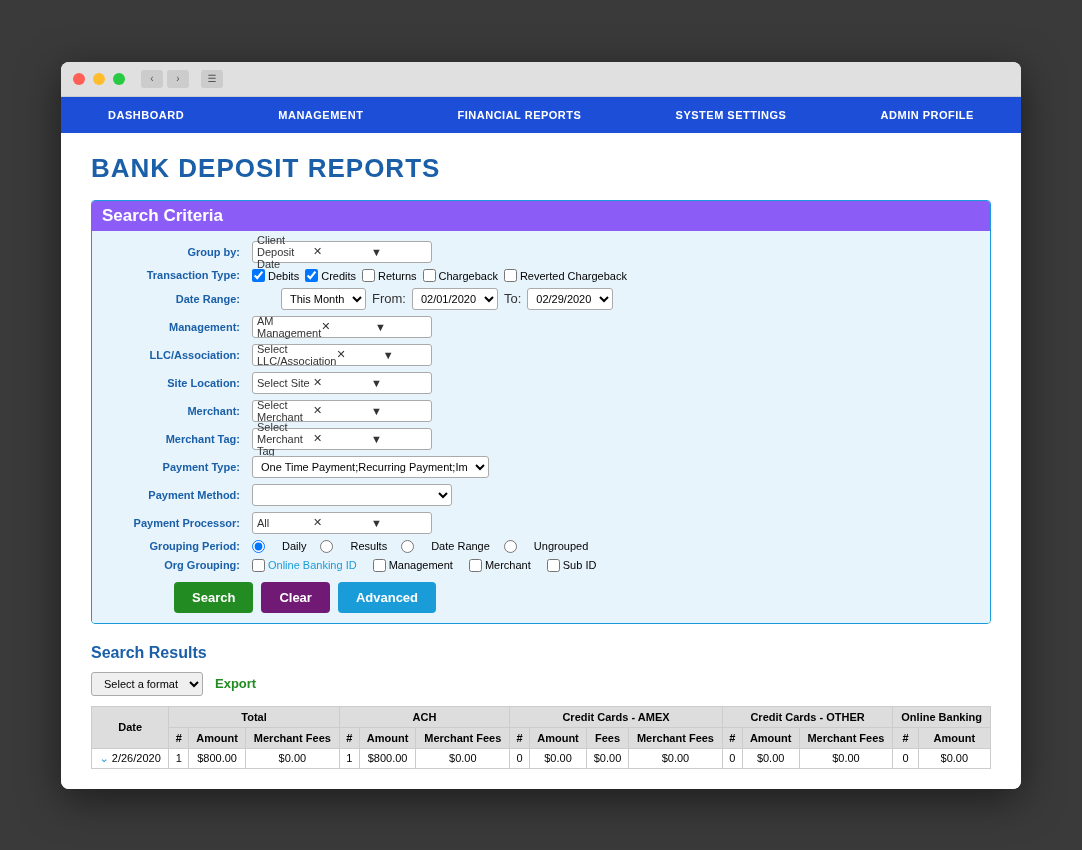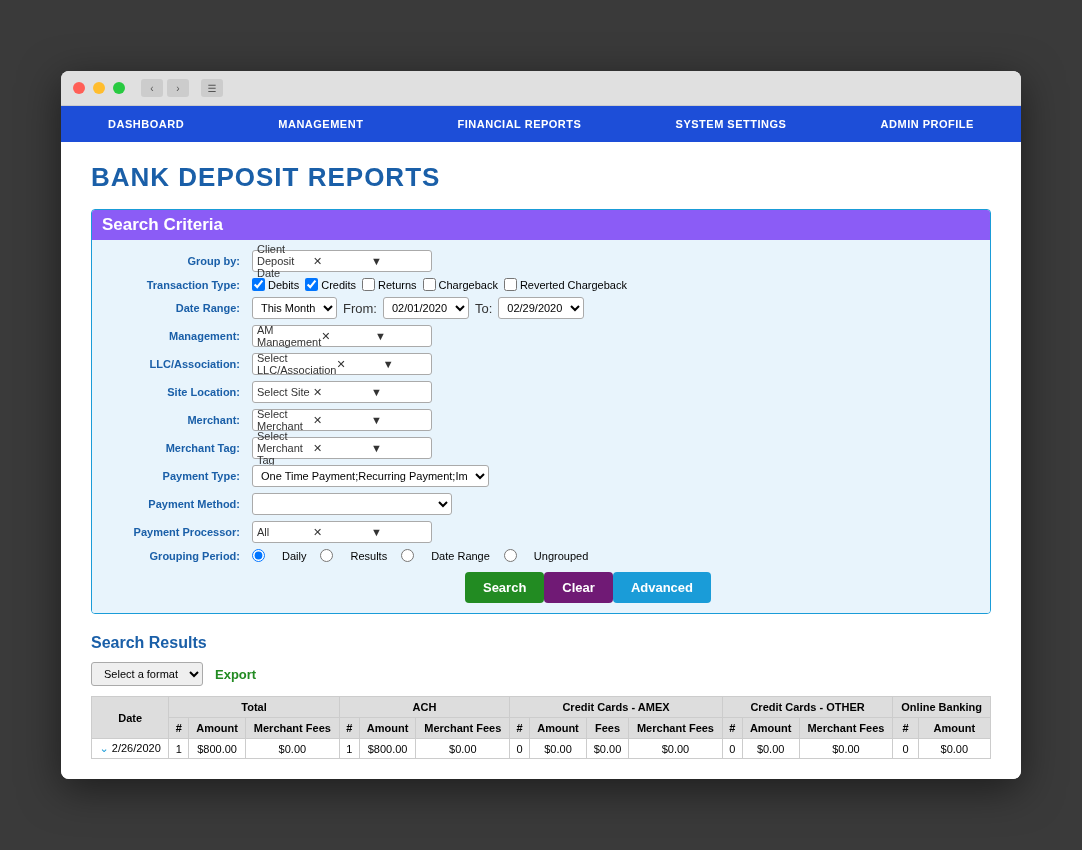--- a/index.html
+++ b/index.html
@@ -130,20 +130,21 @@
       align-items: flex-end;
       gap: 3px;
       font-size: 11px;
       cursor: pointer;
     }
     .checkbox-label input { cursor: pointer; }
     .date-range-row {
       display: flex;
       align-items: center;
       gap: 6px;
+      margin-left: 29px;
     }
     .date-label-small {
       font-size: 13px;
       color: #333;
       font-weight: normal;
     }
     
     .radio-label {
       display: flex;
       align-items: center;
@@ -191,23 +192,23 @@
       color: white;
       border: none;
       padding: 8px 18px;
       font-size: 13px;
       font-weight: bold;
       border-radius: 4px;
       cursor: pointer;
     }
     .buttons-row {
       display: flex;
+      gap: 8px;
       margin-top: 10px;
-      margin-left: 94px;
-      justify-content: center;
+      margin-left: 68px;
     }
     
     .results-title {
       color: #1a5fa8;
       font-size: 16px;
       font-weight: bold;
       margin-bottom: 10px;
     }
     .results-controls {
       display: flex;
@@ -437,20 +438,39 @@
           <label class="radio-label">
             <input type="radio" name="grouping" style="">
             <span>Date Range</span>
           </label>
           <label class="radio-label">
             <input type="radio" name="grouping" style="">
             <span>Ungrouped</span>
           </label>
         </div>
 
+        <div class="form-row">
+          <div class="form-label">Org Grouping:</div>
+          <label class="org-check-label">
+            <input type="checkbox" style="">
+            <a>Online Banking ID</a>
+          </label>
+          <label class="org-check-label">
+            <input type="checkbox" style="">
+            <span>Management</span>
+          </label>
+          <label class="org-check-label">
+            <input type="checkbox" style="">
+            <span>Merchant</span>
+          </label>
+          <label class="org-check-label">
+            <input type="checkbox" style="">
+            <span>Sub ID</span>
+          </label>
+        </div>
 
         <div class="buttons-row">
           <button class="btn-search">Search</button>
           <button class="btn-clear">Clear</button>
           <button class="btn-advanced">Advanced</button>
         </div>
       </div>
     </div>
 
     <div class="results-section">

